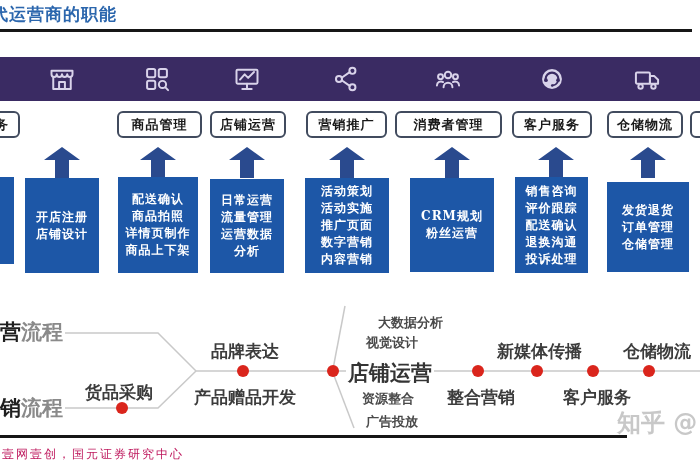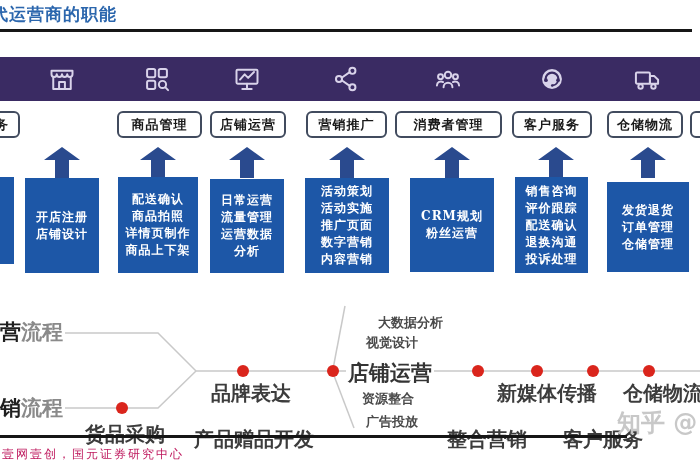--- a/index.html
+++ b/index.html
@@ -25,21 +25,21 @@
         line-height:17px;letter-spacing:1px;font-family:"DejaVu Serif",serif;}
   
   .lines{position:absolute;left:0;top:0;width:700px;height:470px;pointer-events:none;}
   .lane-label{position:absolute;left:0;font-size:21px;font-weight:bold;white-space:nowrap;
               font-family:"DejaVu Sans",sans-serif;}
   .lane-label .strong{color:#1f1f1f;}
   .lane-label .rest{color:#8a8a8a;margin-top:6px;}
   .dot{position:absolute;width:12px;height:12px;border-radius:50%;background:#da251c;}
   .fnode{position:absolute;font-weight:bold;color:#3c3c3c;white-space:nowrap;text-align:center;
          font-family:"DejaVu Sans",sans-serif;}
-  .f17{font-size:20px;margin-top:40px;}
+  .f17{font-size:17px;}
   .f13{font-size:13px;color:#4a4a4a;}
   .fmain{font-size:21px;color:#343434;background:#fff;padding:0 2px;}
   
   .bottom-rule{position:absolute;left:0;top:435px;width:627px;height:3px;background:#161616;}
   .source{position:absolute;left:2px;top:446px;font-size:12px;color:#be185d;letter-spacing:2px;
           white-space:nowrap;font-family:"DejaVu Serif",serif;}
   .watermark{position:absolute;left:617px;top:407px;font-size:24px;font-weight:bold;color:#c8c8c8;
              white-space:nowrap;font-family:"DejaVu Sans",sans-serif;}
 </style>
 </head>

